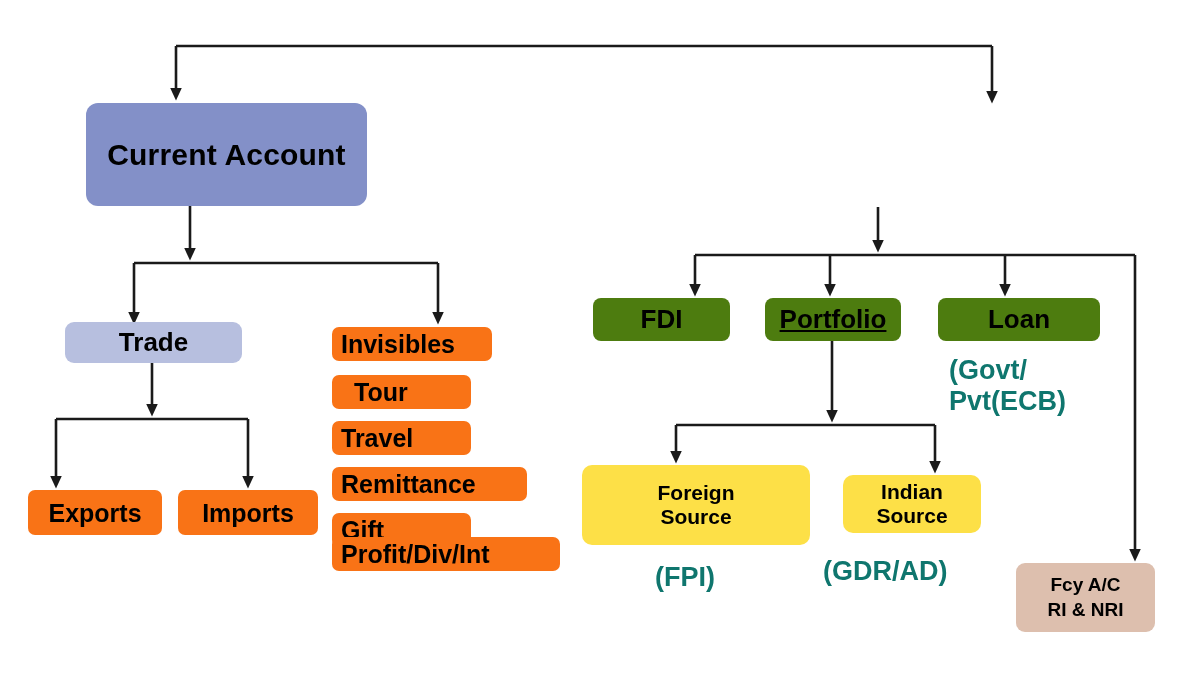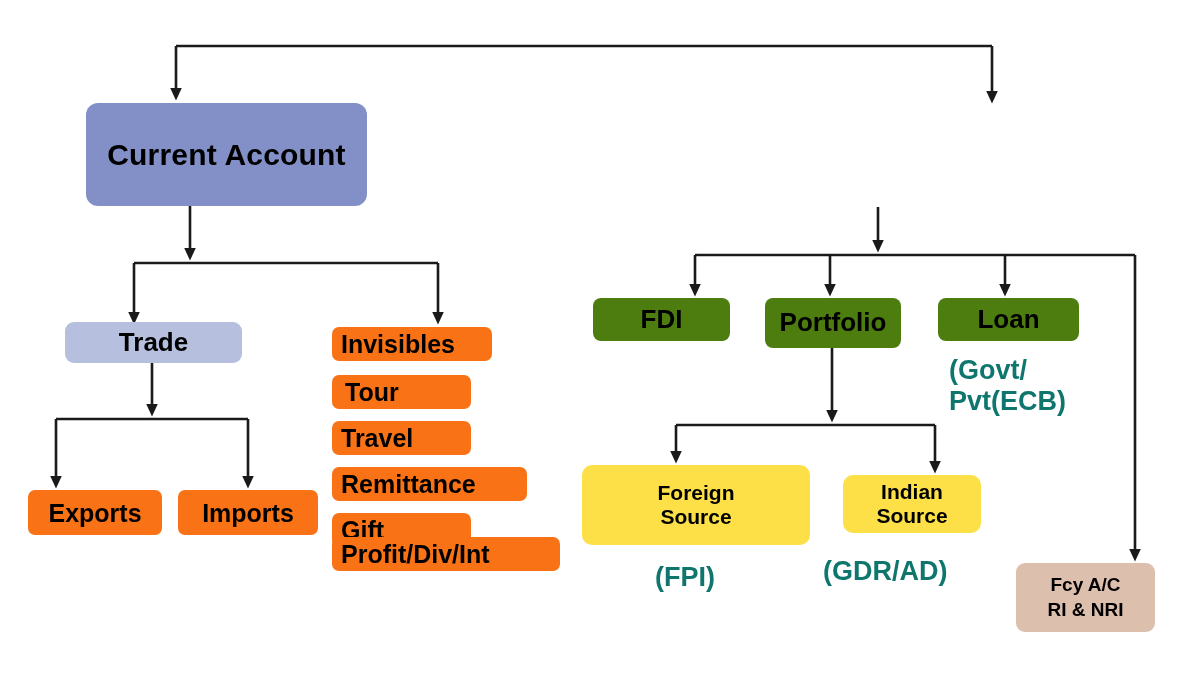--- a/index.html
+++ b/index.html
@@ -124,35 +124,35 @@
 
 
   <div class="node blue-mid" style="left:65px; top:322px; width:177px; height:41px;">Trade</div>
 
   <div class="node blue-sm" style="left:28px; top:490px; width:134px; height:45px;">Exports</div>
 
   <div class="node blue-sm" style="left:178px; top:490px; width:140px; height:45px;">Imports</div>
 
   <div class="node blue-sm" style="left:332px; top:327px; width:160px; height:34px; justify-content:flex-start; padding-left:9px;">Invisibles</div>
 
-  <div class="node blue-sm" style="left:332px; top:375px; width:139px; height:34px; justify-content:flex-start; padding-left:13px;">Tour</div>
+  <div class="node blue-sm" style="left:332px; top:375px; width:139px; height:34px; justify-content:flex-start; padding-left:22px;">Tour</div>
 
   <div class="node blue-sm" style="left:332px; top:421px; width:139px; height:34px; justify-content:flex-start; padding-left:9px;">Travel</div>
 
   <div class="node blue-sm" style="left:332px; top:467px; width:195px; height:34px; justify-content:flex-start; padding-left:9px;">Remittance</div>
 
   <div class="node blue-sm" style="left:332px; top:513px; width:139px; height:34px; justify-content:flex-start; padding-left:9px;">Gift</div>
 
   <div class="node blue-sm" style="left:332px; top:537px; width:228px; height:34px; justify-content:flex-start; padding-left:9px;">Profit/Div/Int</div>
 
   <div class="node tan" style="left:593px; top:298px; width:137px; height:43px;">FDI</div>
 
-  <div class="node tan" style="left:765px; top:298px; width:136px; height:50px;">Portfolio</div>
+  <div class="node tan" style="left:765px; top:298px; width:136px; height:43px;text-decoration:underline;">Portfolio</div>
 
-  <div class="node tan" style="left:938px; top:298px; width:141px; height:43px;">Loan</div>
+  <div class="node tan" style="left:938px; top:298px; width:162px; height:43px;">Loan</div>
 
   <div class="plain" style="left:949px; top:355px; width:180px; font-size:27px;">(Govt/
 Pvt(ECB)</div>
 
   <div class="node tan-sm" style="left:582px; top:465px; width:228px; height:80px;">Foreign
 Source</div>
 
   <div class="plain" style="left:655px; top:562px; width:160px; font-size:27px;">(FPI)</div>
 
   <div class="node tan-sm" style="left:843px; top:475px; width:138px; height:58px;">Indian

